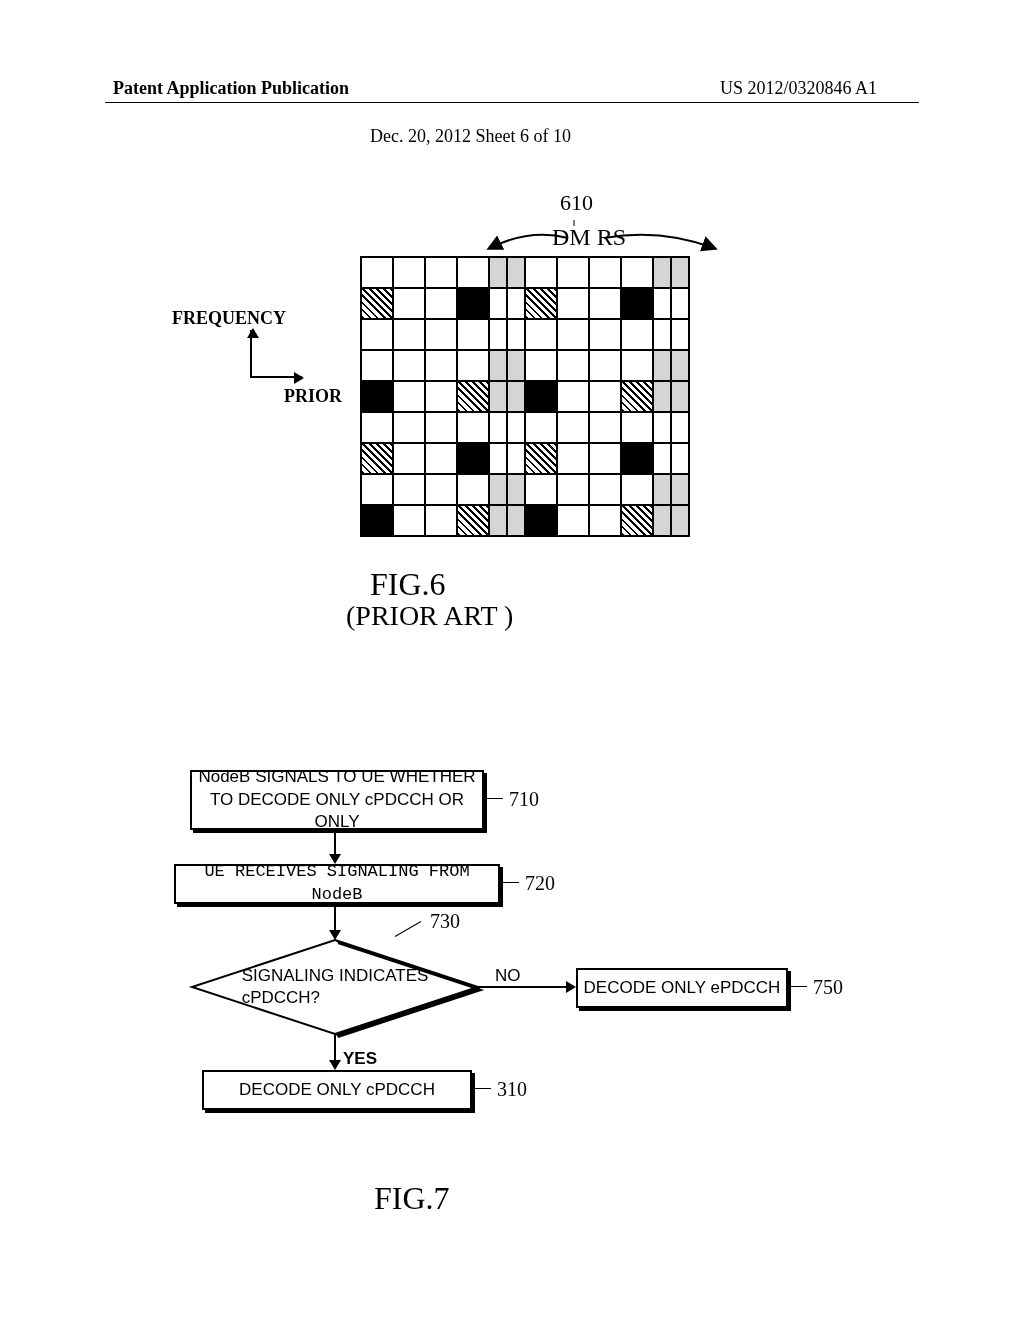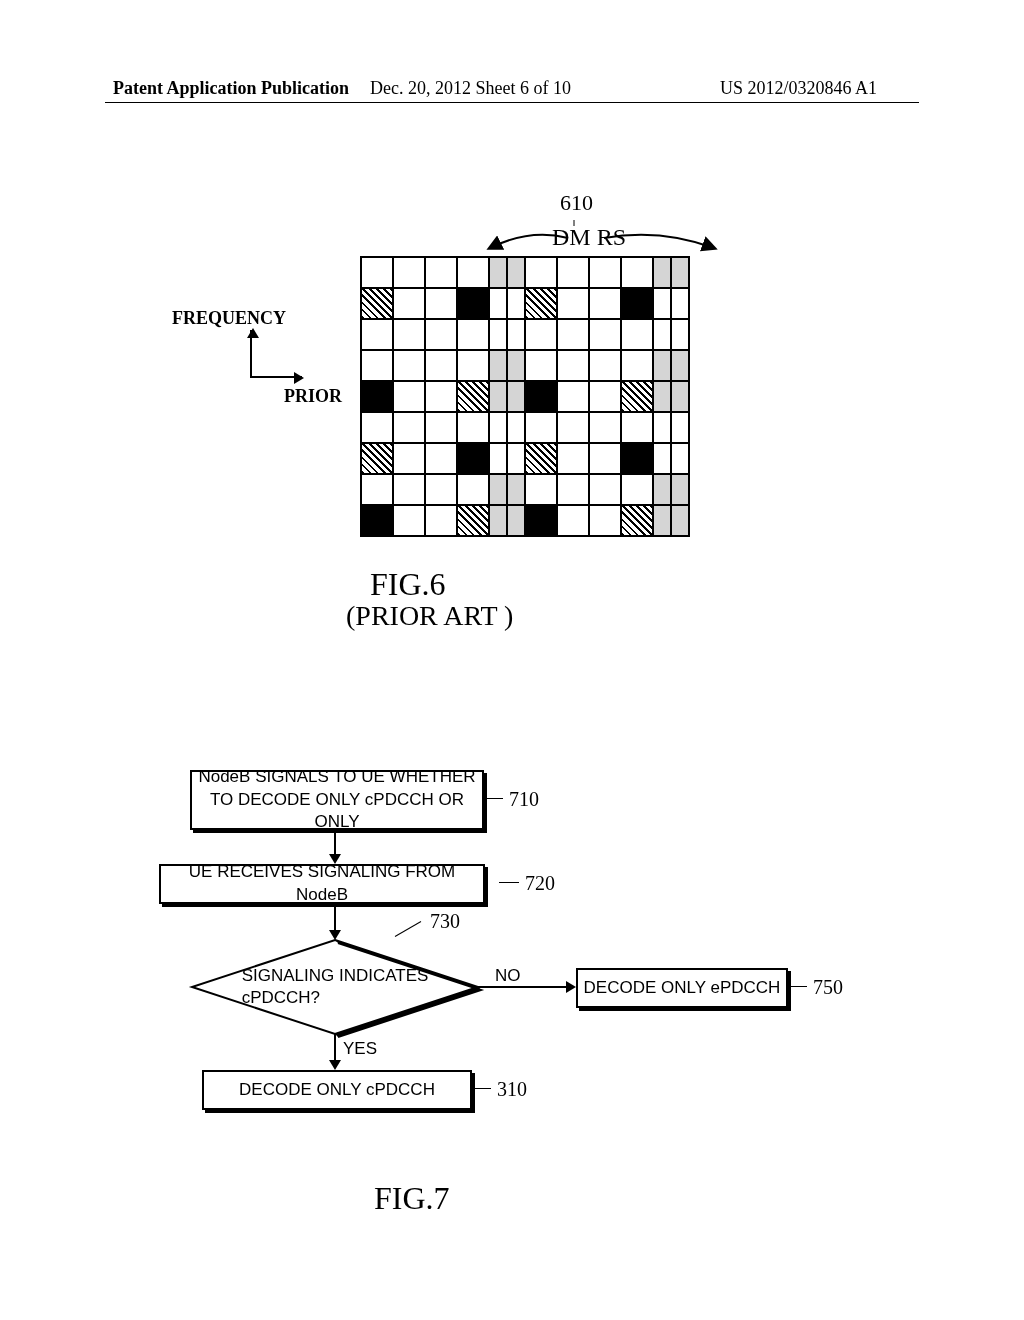--- a/index.html
+++ b/index.html
@@ -20,20 +20,21 @@
 .hdr-left {
   position:absolute;
   left:113px;
   font-size:18px;
   font-weight:bold;
 }
 .hdr-center {
   position:absolute;
   left:370px;
   font-size:18px;
+  margin-top:48px;
 }
 .hdr-right {
   position:absolute;
   left:720px;
   font-size:18px;
   white-space:nowrap;
 }
 .hline {
   position:absolute;
   top:102px;
@@ -280,21 +281,21 @@
   <div class="box" style="left:55px; top:0; width:290px; height:56px;">
     <span style="white-space:pre-line">NodeB SIGNALS TO UE WHETHER
 TO DECODE ONLY cPDCCH OR ONLY</span>
   </div>
   <div class="tick" style="left:348px; top:28px;"></div>
   <span class="refnum" style="left:374px; top:18px;">710</span>
 
   <div class="conn" style="left:199px; top:58px; width:2px; height:28px;"></div>
   <div class="conn-arrow-down" style="left:194px; top:84px;"></div>
 
-  <div class="box" style="left:24px; top:94px; width:322px; height:36px;">
+  <div class="box" style="left:39px; top:94px; width:322px; height:36px;font-family:Liberation Mono, monospace;">
     <span>UE RECEIVES SIGNALING FROM NodeB</span>
   </div>
   <div class="tick" style="left:364px; top:112px;"></div>
   <span class="refnum" style="left:390px; top:102px;">720</span>
 
   <div class="conn" style="left:199px; top:132px; width:2px; height:30px;"></div>
   <div class="conn-arrow-down" style="left:194px; top:160px;"></div>
 
   <div class="diamond" style="left:57px; top:170px;">
     <svg viewBox="0 0 286 94">
@@ -316,21 +317,21 @@
   <div class="conn-arrow-right" style="left:431px; top:211px;"></div>
 
   <div class="box" style="left:441px; top:198px; width:208px; height:36px;">
     <span>DECODE ONLY ePDCCH</span>
   </div>
   <div class="tick" style="left:652px; top:216px;"></div>
   <span class="refnum" style="left:678px; top:206px;">750</span>
 
   <div class="conn" style="left:199px; top:264px; width:2px; height:28px;"></div>
   <div class="conn-arrow-down" style="left:194px; top:290px;"></div>
-  <span class="yn" style="left:208px; top:269px;">YES</span>
+  <span class="yn" style="left:208px; top:279px;font-weight:bold;">YES</span>
 
   <div class="box" style="left:67px; top:300px; width:266px; height:36px;">
     <span>DECODE ONLY cPDCCH</span>
   </div>
   <div class="tick" style="left:336px; top:318px;"></div>
   <span class="refnum" style="left:362px; top:308px;">310</span>
 </div>
 <div class="fig7-title">FIG.7</div>
 
 </body></html>

